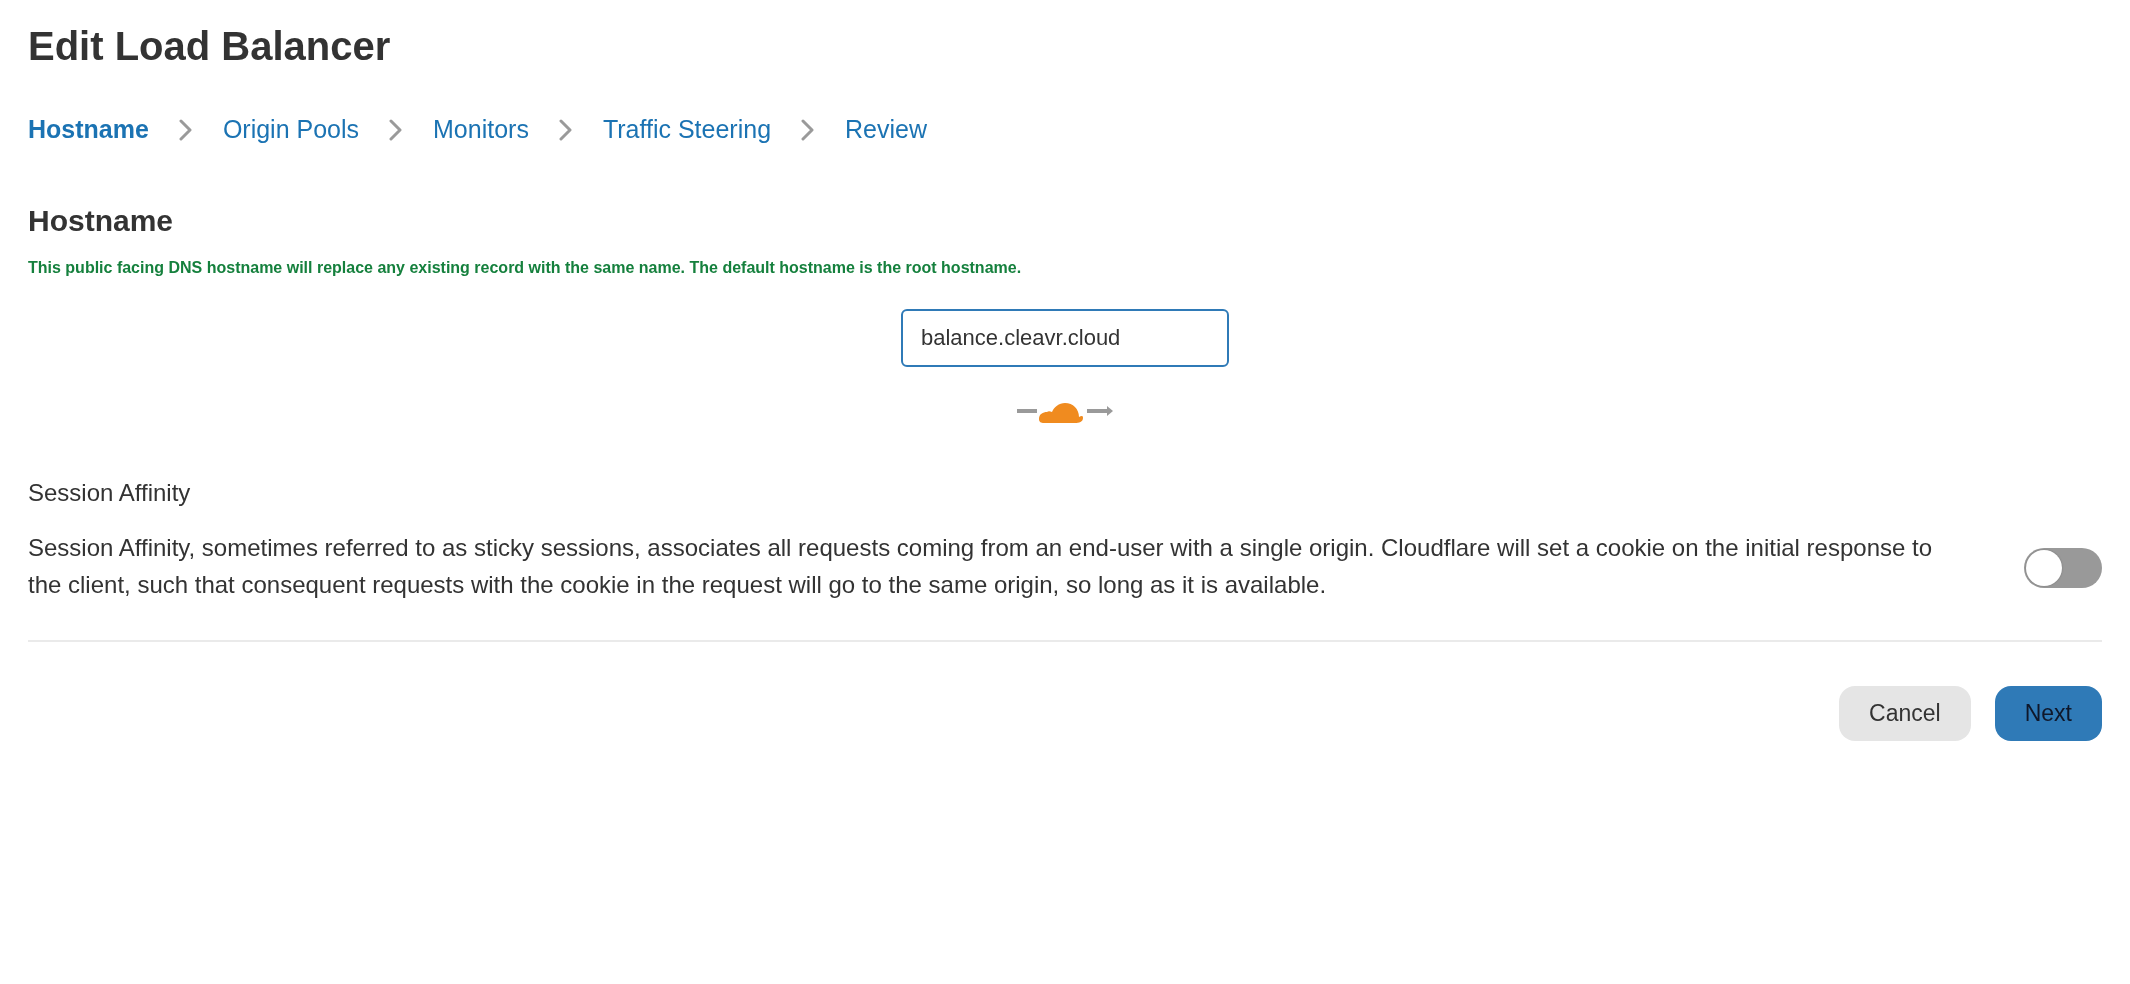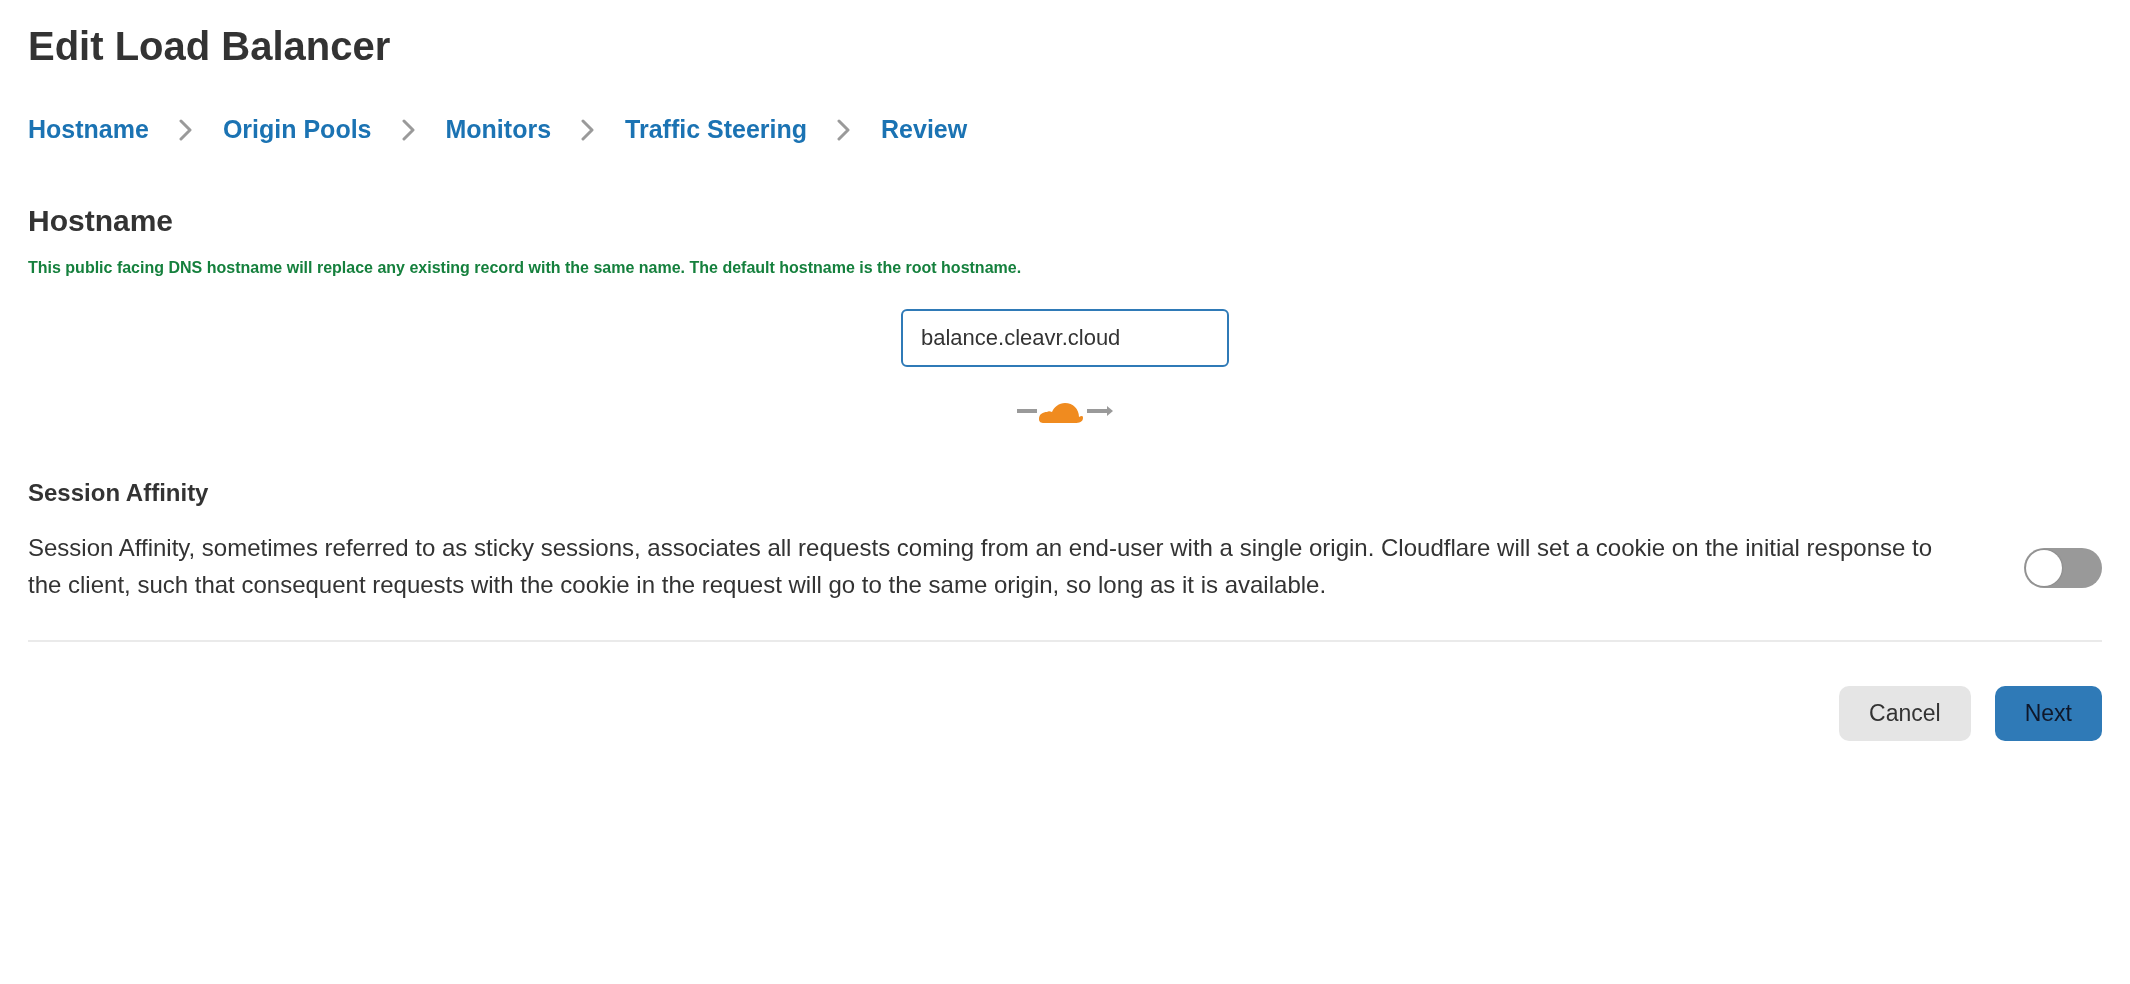--- a/index.html
+++ b/index.html
@@ -18,21 +18,21 @@
     }
     .breadcrumb {
       display: flex;
       align-items: center;
       gap: 30px;
       margin-bottom: 60px;
     }
     .breadcrumb .step {
       color: #1b73b3;
       font-size: 25px;
-      font-weight: 700;
+      font-weight: 400;
       cursor: pointer;
     }
     .breadcrumb .step.active {
       font-weight: 700;
     }
     .breadcrumb .sep {
       color: #9a9a9a;
       display: flex;
       align-items: center;
     }
@@ -66,21 +66,21 @@
       outline: none;
       background: #fff;
     }
     .proxy-icon {
       flex-shrink: 0;
       display: flex;
       align-items: center;
     }
     h3.sub-title {
       font-size: 24px;
-      font-weight: 700;
+      font-weight: 400;
       color: #333;
       margin-bottom: 22px;
     }
     .affinity-row {
       display: flex;
       align-items: center;
       gap: 60px;
       margin-bottom: 36px;
     }
     .affinity-desc {
@@ -116,21 +116,21 @@
       margin-bottom: 44px;
     }
     .footer-actions {
       display: flex;
       justify-content: flex-end;
       gap: 24px;
     }
     .btn {
       font-size: 23px;
       padding: 14px 30px;
-      border-radius: 10px;
+      border-radius: 16px;
       border: none;
       cursor: pointer;
     }
     .btn-cancel {
       background: #e5e5e5;
       color: #333;
     }
     .btn-next {
       background: #2f7ab7;
       color: #0f172a;

